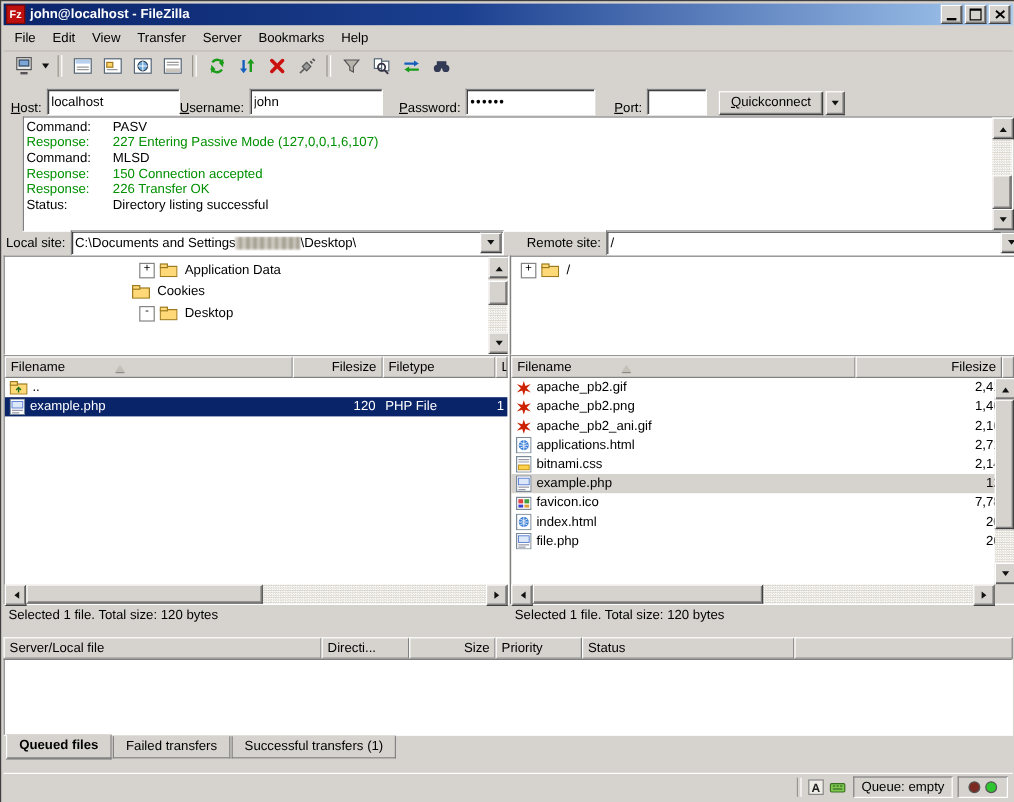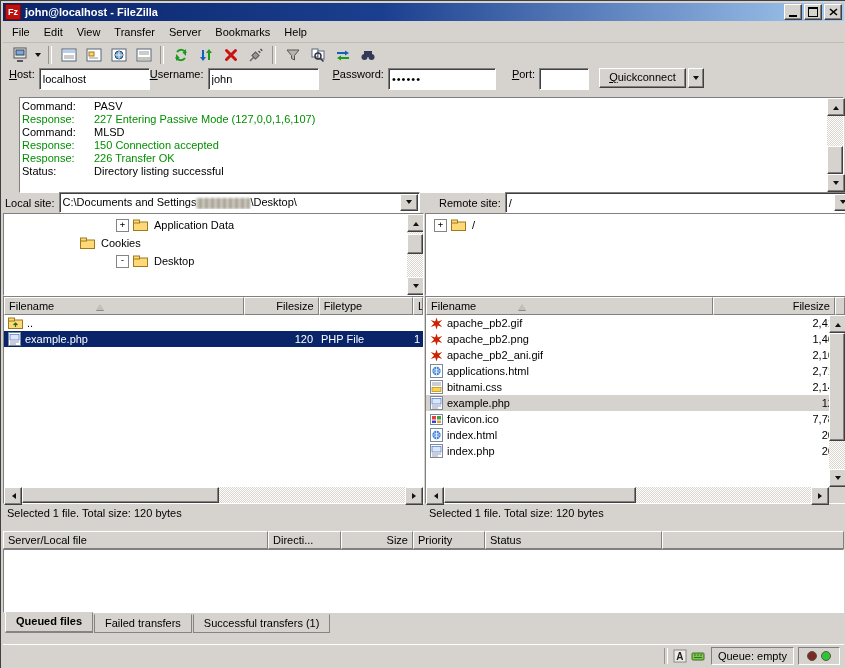--- a/index.html
+++ b/index.html
@@ -20,21 +20,21 @@
   
   .menubar{position:absolute;left:2px;top:20px;right:2px;height:21px;display:flex;align-items:center;
     padding-left:2px;border-bottom:1px solid #c0bcb4;}
   .menu-item{padding:3px 7px;}
   
   .toolbar{position:absolute;left:2px;top:41px;right:2px;height:26px;display:flex;align-items:center;padding-left:4px;}
   .tool{width:23px;height:22px;display:flex;align-items:center;justify-content:center;border:1px solid transparent;}
   .tool-arrow{width:12px;height:22px;display:flex;align-items:center;justify-content:center;}
   .tool-sep{width:2px;height:18px;border-left:1px solid #9a968e;border-right:1px solid #fff;margin:0 4px;}
   
-  .quickbar{position:absolute;left:2px;top:67px;right:2px;height:28px;display:flex;align-items:flex-start;padding-left:6px;}
+  .quickbar{position:absolute;left:2px;top:67px;right:2px;height:28px;display:flex;align-items:flex-end;padding-left:6px;}
   .accel{display:inline-block;margin-right:4px;}
   .accel::first-letter{text-decoration:underline;}
   .qc-input{height:18px;background:#fff;border:1px solid;border-color:#808080 #fff #fff #808080;
     box-shadow:inset 1px 1px 0 #404040;font:11px "Liberation Sans",sans-serif;padding:1px 3px;outline:none;}
   .qc-btn{display:inline-block;height:18px;line-height:17px;padding:0 9px;background:#d6d3ce;border:1px solid;
     border-color:#fff #404040 #404040 #fff;box-shadow:inset -1px -1px 0 #808080;margin-left:10px;}
   .qc-btn::first-letter{text-decoration:underline;}
   .qc-arrow{width:14px;height:18px;background:#d6d3ce;border:1px solid;border-color:#fff #404040 #404040 #fff;
     box-shadow:inset -1px -1px 0 #808080;margin-left:2px;display:flex;align-items:center;justify-content:center;}
   
@@ -106,21 +106,21 @@
   .sb-corner{position:absolute;right:0;bottom:0;width:16px;height:16px;background:#d6d3ce;}
   
   .liststatus{position:absolute;top:502px;height:20px;display:flex;align-items:center;padding-left:4px;}
   .liststatus.left{left:2px;width:419px;}
   .liststatus.right{left:424px;width:419px;}
   
   .queue-header{position:absolute;left:2px;top:530px;right:2px;height:18px;display:flex;}
   .queue-body{position:absolute;left:2px;top:548px;right:2px;height:62px;background:#fff;
     border:1px solid;border-color:#808080 #fff #fff #808080;}
   
-  .tabs{position:absolute;left:4px;top:611px;height:21px;display:flex;align-items:flex-end;}
+  .tabs{position:absolute;left:4px;top:611px;height:21px;display:flex;align-items:center;}
   .tab{background:#d6d3ce;border:1px solid #848484;border-top:1px solid #d6d3ce;padding:2px 10px 3px;margin-right:1px;}
   .tab.active{font-weight:bold;border-left-color:#fff;border-bottom-width:2px;padding-bottom:4px;background:#d6d3ce;}
   
   .statusbar{position:absolute;left:2px;right:2px;bottom:2px;height:22px;border-top:1px solid #fff;
     display:flex;align-items:center;justify-content:flex-end;padding:0 4px;}
   .sb-sep{width:2px;height:16px;border-left:1px solid #9a968e;border-right:1px solid #fff;margin:0 3px;}
   .sb-icon{width:18px;height:18px;display:flex;align-items:center;justify-content:center;}
   .sb-panel{height:16px;border:1px solid;border-color:#808080 #fff #fff #808080;display:flex;align-items:center;
     padding:0 6px;margin-left:4px;}
   .led{width:8px;height:8px;border-radius:50%;border:1px solid #555;margin:0 2px;}
@@ -340,21 +340,21 @@
   <div class="tree left">
     <div class="tree-inner">
       <div class="tree-row" style="padding-left:112px">
         <span class="expander">+</span>
         <svg width="15" height="12">
             <rect x="0.5" y="3" width="14" height="8.5" fill="#ffd977" stroke="#9c7a1e"></rect>
             <rect x="0.5" y="1" width="6" height="3" fill="#ffd977" stroke="#9c7a1e"></rect>
           </svg>
         <span class="label">Application Data</span>
       </div>
-      <div class="tree-row" style="padding-left:76px">
+      <div class="tree-row" style="padding-left:106px">
         <svg width="15" height="12">
             <rect x="0.5" y="3" width="14" height="8.5" fill="#ffd977" stroke="#9c7a1e"></rect>
             <rect x="0.5" y="1" width="6" height="3" fill="#ffd977" stroke="#9c7a1e"></rect>
           </svg>
         <span class="label">Cookies</span>
       </div>
       <div class="tree-row" style="padding-left:112px">
         <span class="expander">-</span>
         <svg width="15" height="12">
             <rect x="0.5" y="3" width="14" height="8.5" fill="#ffd977" stroke="#9c7a1e"></rect>
@@ -535,21 +535,21 @@
         <span class="cell right" style="width:115px">202</span>
       </div>
       <div class="file-row">
         <span class="cell" style="width:287px">
             <svg width="13" height="14">
               <rect x="0.5" y="0.5" width="12" height="13" fill="#fff" stroke="#7a8a9a"></rect>
               <rect x="2" y="2.5" width="9" height="5.5" fill="#dce8f8" stroke="#4a6fd0" stroke-width="0.7"></rect>
               <line x1="2" y1="10" x2="11" y2="10" stroke="#99a"></line>
               <line x1="2" y1="12" x2="8" y2="12" stroke="#99a"></line>
             </svg>
-            <span>index.php</span>
+            <span>file.php</span>
           </span>
         <span class="cell right" style="width:115px">267</span>
       </div>
     </div>
     <div class="hscroll">
       <div class="sb-btn">
           <span class="arr-left"></span>
         </div>
       <div class="sb-track">
           <div class="sb-thumb-h" style="left:0;width:190px"></div>

